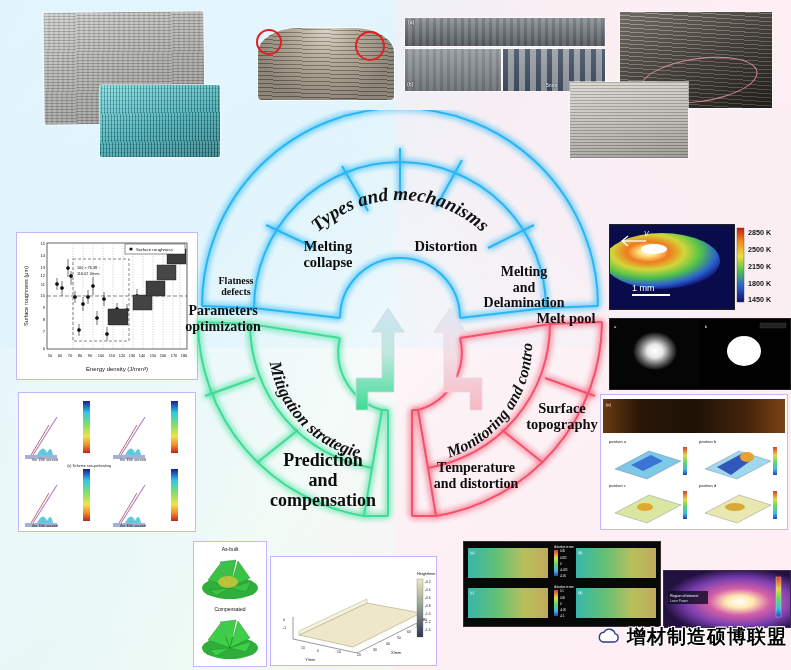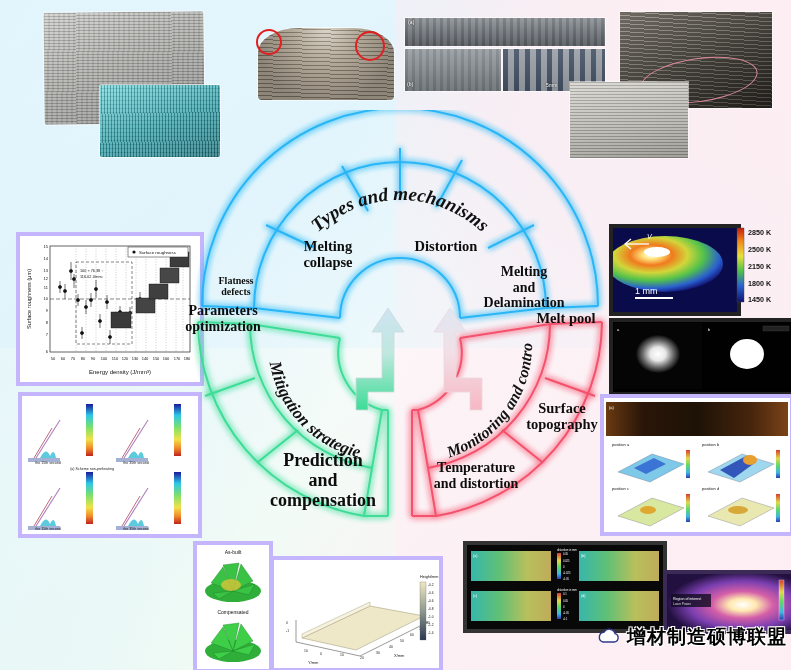--- a/index.html
+++ b/index.html
@@ -62,21 +62,21 @@
   .tex-grain{
     background-image:
       repeating-linear-gradient(0deg, rgba(0,0,0,.18) 0 1px, rgba(255,255,255,.14) 1px 3px),
       linear-gradient(170deg,#d8d6d0 0%,#b4b2ac 60%,#93918b 100%);
   }
   .ring{position:absolute;border:2px solid #e02020;border-radius:50%;}
   .ring-thin{position:absolute;border:1.5px solid #d98a9a;border-radius:50%;
              transform:rotate(-8deg);}
 
   
-  .card{position:absolute;background:#fff;border:4px solid #c4b5fd;}
+  .card{position:absolute;background:#fff;border:1px solid #c4b5fd;}
 
   
   #wheel{position:absolute;left:150px;top:110px;width:500px;height:440px;}
   .seg-label{
     position:absolute;text-align:center;font-weight:bold;color:#0d0d0d;
     font-family:"Liberation Serif",serif;line-height:1.12;white-space:pre-line;
   }
 
   
   #watermark{position:absolute;left:596px;top:624px;display:flex;align-items:center;gap:5px;}

